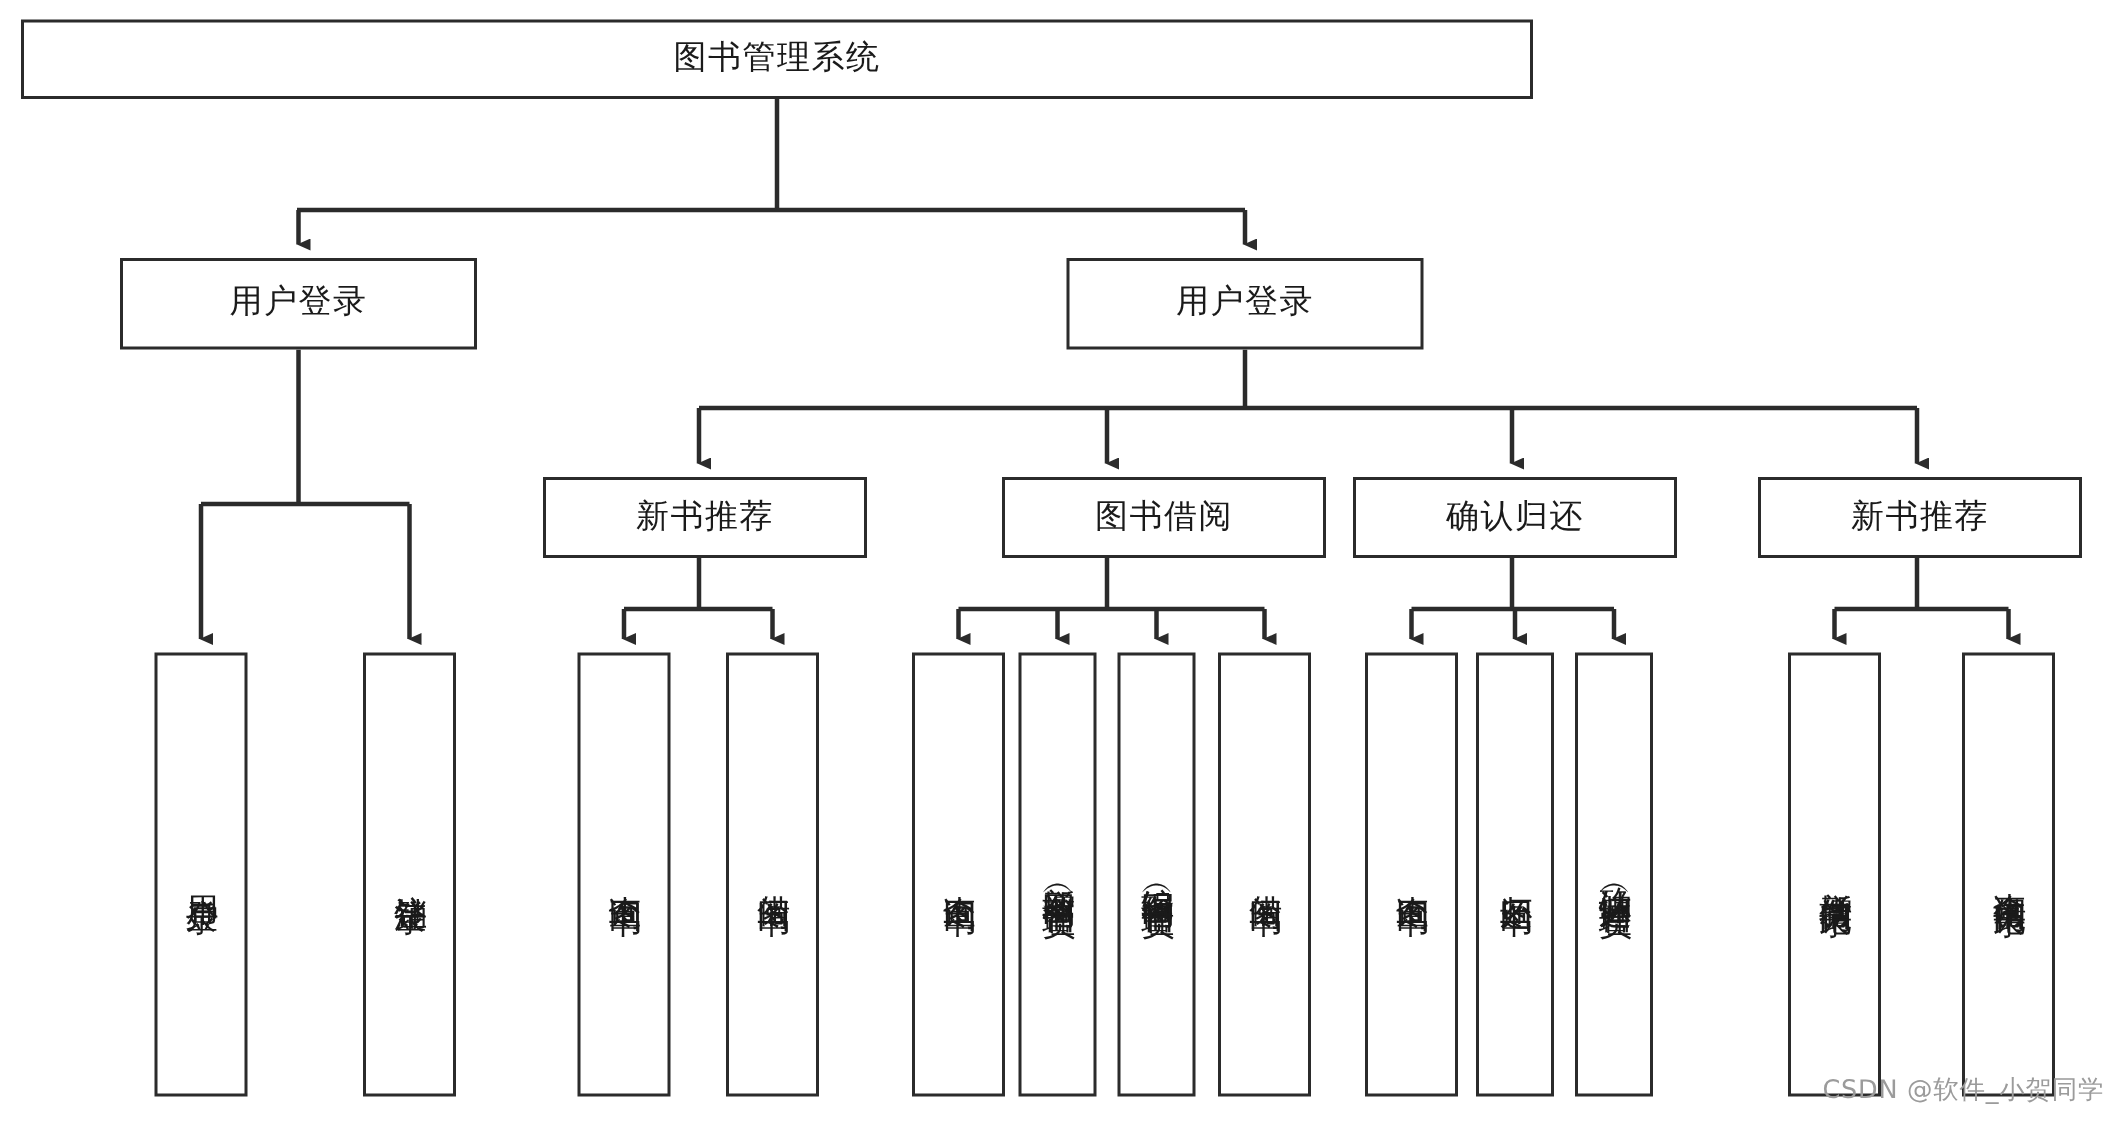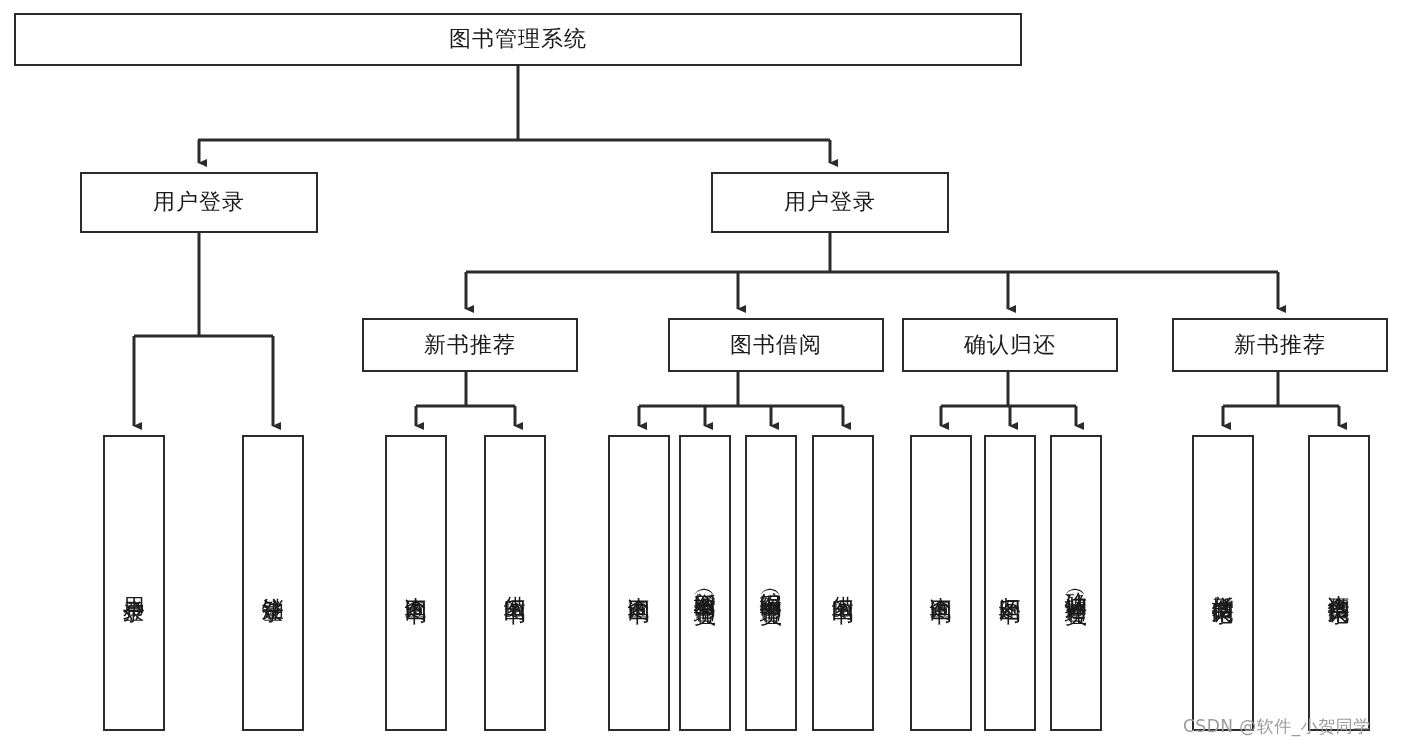--- a/index.html
+++ b/index.html
@@ -55,20 +55,21 @@
     text-align: center;
     white-space: nowrap;
   }
   .watermark {
     position: absolute;
     font-size: 17px;
     color: #9b9b9b;
     letter-spacing: 0.5px;
     white-space: nowrap;
     user-select: none;
+    margin-left: 32px;
   }
 </style>
 </head>
 <body>
 
 <div id="diagram-root">
 
   <svg id="edge-layer" viewBox="0 0 1405 747" width="1405" height="747" xmlns="http://www.w3.org/2000/svg">
     <defs>
       <marker id="arrowhead" markerWidth="10" markerHeight="10" refX="4" refY="8" orient="auto" markerUnits="userSpaceOnUse">

